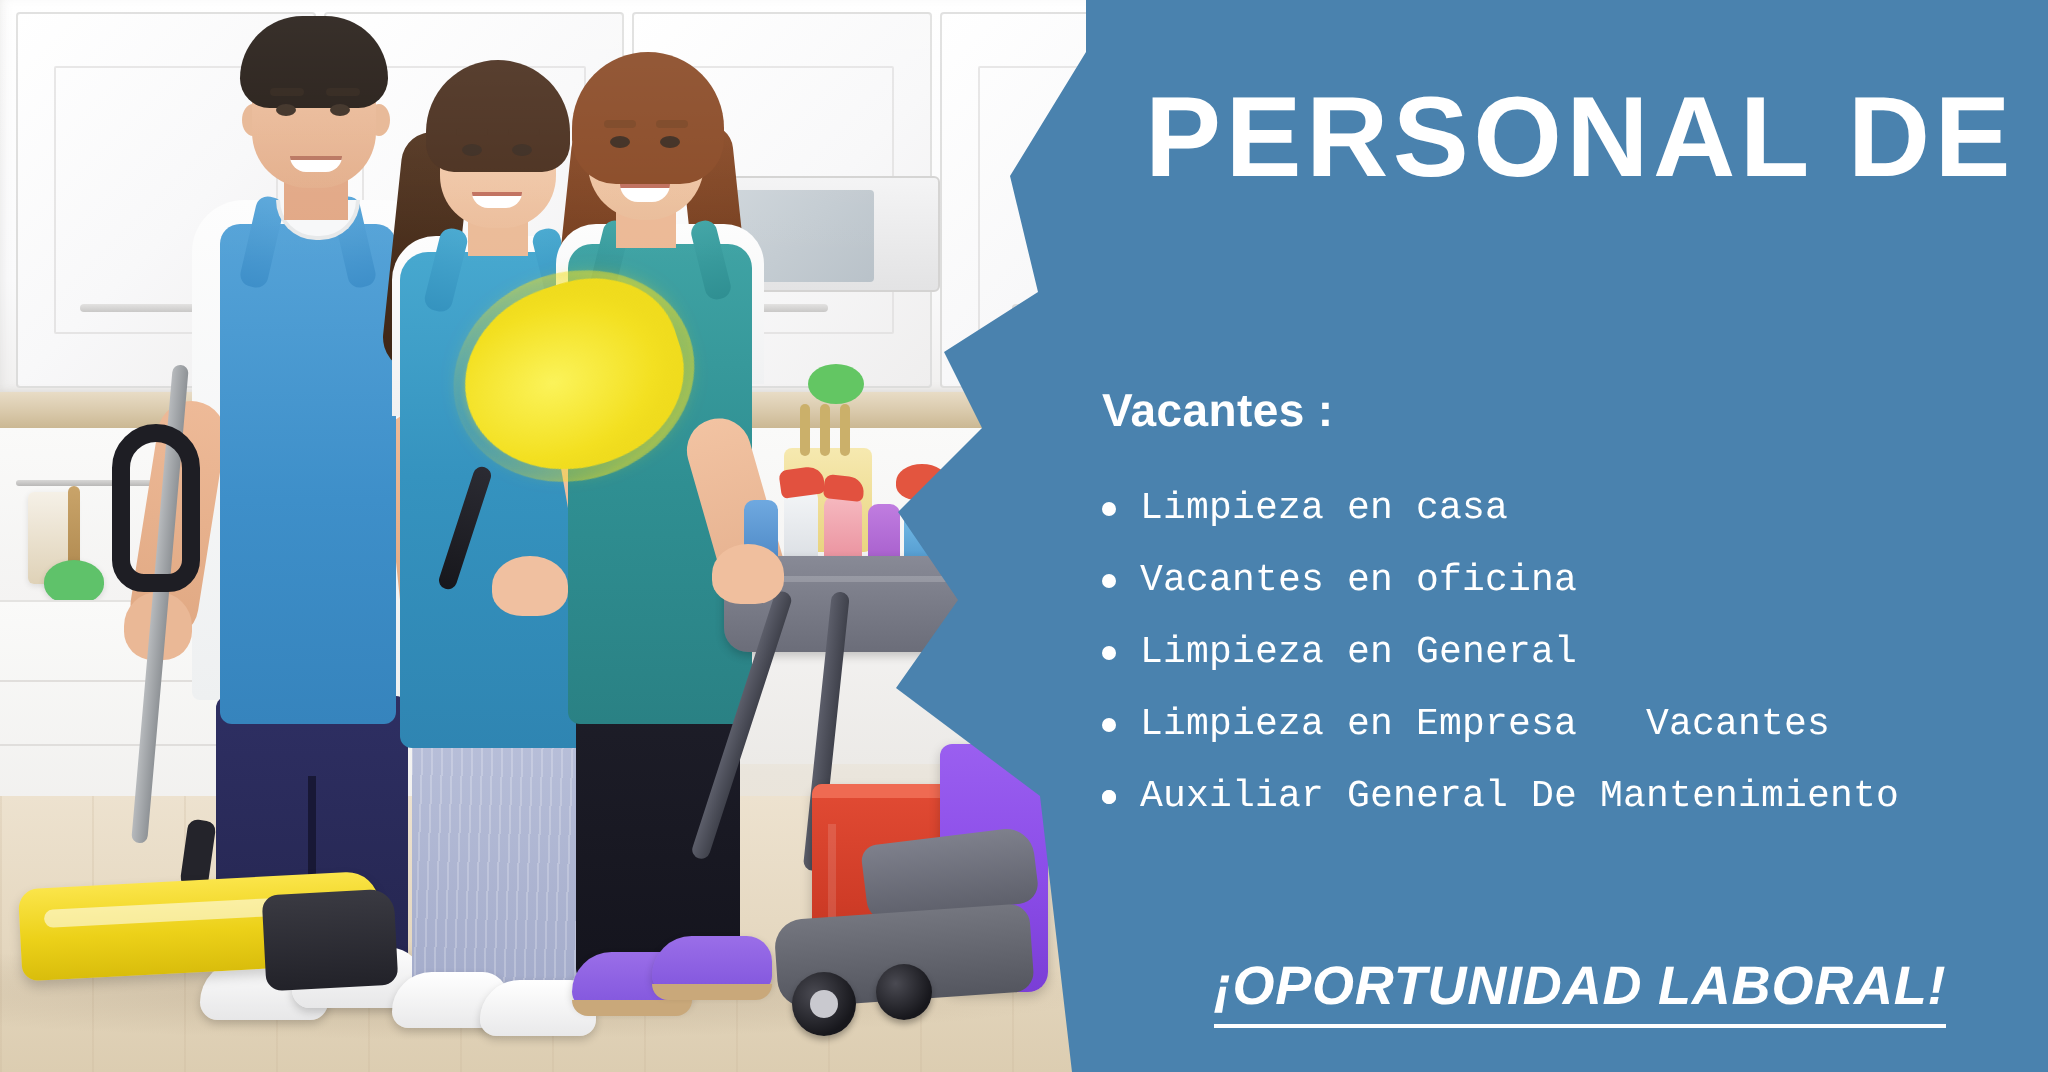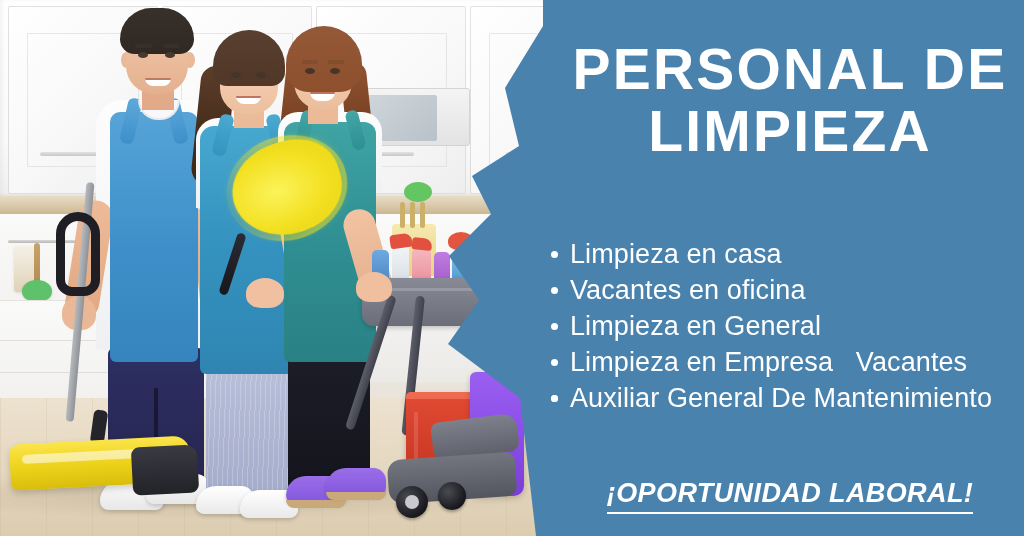--- a/index.html
+++ b/index.html
@@ -492,25 +492,26 @@
     position:absolute; left:536px; top:192px;
     color:#ffffff; font-weight:bold; font-size:23px; letter-spacing:.2px;
   }
   .list{
     position:absolute; left:534px; top:236px; right:18px;
     list-style:none;
   }
   .list li{
     position:relative;
     color:#ffffff;
-    font-size:27px;
+    font-size:19px;
     line-height:36px;
     padding-left:21px;
     letter-spacing:.1px;
     white-space:pre;
+    font-family:Liberation Mono, monospace;
   }
   .list li .dot{
     position:absolute; left:2px; top:15px;
     width:7px; height:7px; background:#ffffff; border-radius:50%;
   }
   .cta{
     position:absolute; left:548px; right:22px; top:478px;
     text-align:center;
     color:#ffffff;
     font-size:27px;
@@ -662,23 +663,23 @@
   <div class="panel">
     <svg viewBox="0 0 1024 536" xmlns="http://www.w3.org/2000/svg" aria-hidden="true">
       <polygon points="1024,0 543,0 543,26 505,88 519,146 472,176 491,214 449,256 479,300 448,344 520,398 536,536 1024,536" fill="#4a82ae"></polygon>
     </svg>
   </div>
 
   <div class="content">
 
     <div class="title">
       <div>PERSONAL DE</div>
-      <div>LIMPIEZA</div>
-    </div>
-
+    </div>
+
+    <div class="vacantes">Vacantes :</div>
 
     <ul class="list">
       <li><span class="dot"></span><span>Limpieza en casa</span></li>
       <li><span class="dot"></span><span>Vacantes en oficina</span></li>
       <li><span class="dot"></span><span>Limpieza en General</span></li>
       <li><span class="dot"></span><span>Limpieza en Empresa   Vacantes</span></li>
       <li><span class="dot"></span></li>
       <li><span class="dot"></span><span>Auxiliar General De Mantenimiento</span></li>
     </ul>
 

